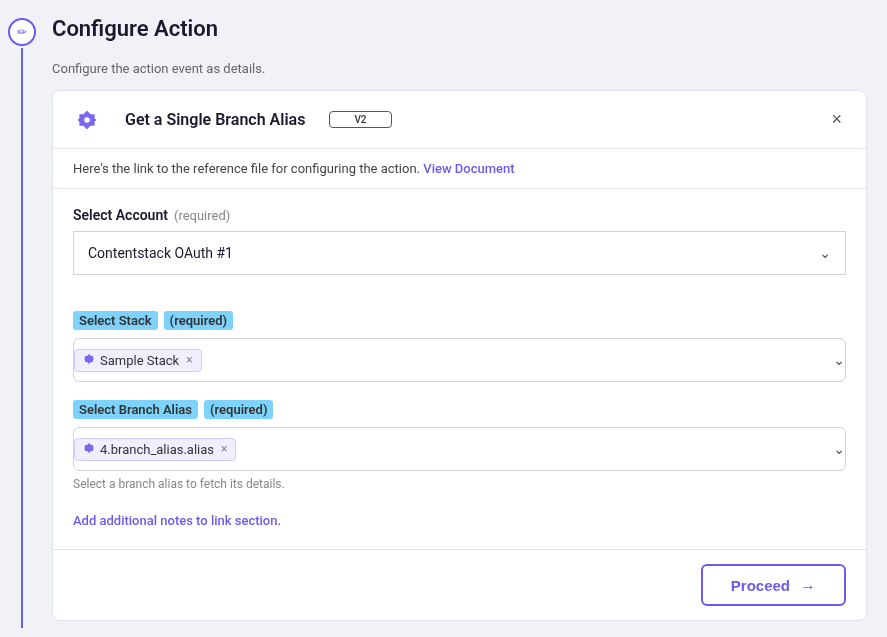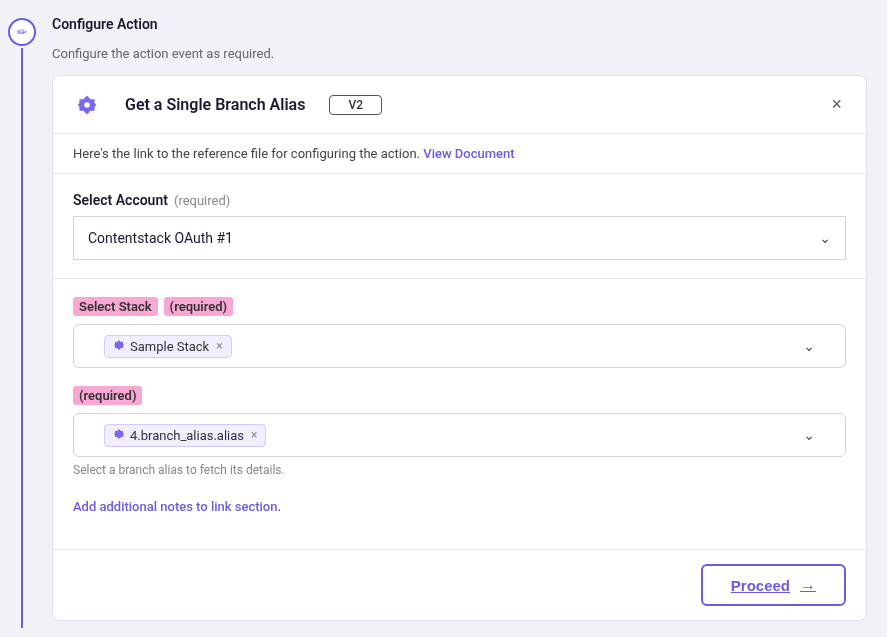--- a/index.html
+++ b/index.html
@@ -61,24 +61,24 @@
 
     .main-content {
       flex: 1;
       padding: 16px 20px 16px 8px;
       display: flex;
       flex-direction: column;
       gap: 0;
     }
 
     .page-title {
-      font-size: 14px;
+      font-size: 22px;
       font-weight: 600;
       color: #1a1a2e;
-      margin-bottom: 14px;
+      margin-bottom: 20px;
     }
 
     .page-subtitle {
       font-size: 13px;
       color: #666;
       margin-bottom: 14px;
     }
 
     .card {
       background: white;
@@ -119,22 +119,22 @@
 
     .card-title {
       font-size: 16px;
       font-weight: 600;
       color: #1a1a2e;
     }
 
     .version-badge {
       border: 1.5px solid #555;
       border-radius: 4px;
-      padding: 2px 18px;
-      font-size: 12px;
+      padding: 2px 24px;
+      font-size: 10px;
       font-weight: 500;
       color: #333;
     }
 
     .close-btn {
       background: none;
       border: none;
       cursor: pointer;
       color: #555;
       font-size: 18px;
@@ -183,21 +183,21 @@
       gap: 6px;
     }
 
     .required-text {
       color: #888;
       font-weight: 400;
       font-size: 13px;
     }
 
     .required-highlight {
-      background: #f9a8d4;
+      background: #7dd3fc;
       padding: 2px 6px;
       border-radius: 3px;
       font-size: 13px;
       font-weight: 600;
       color: #333;
     }
 
     .select-field {
       border: 1.5px solid #d0d3da;
       border-radius: 0;
@@ -223,21 +223,21 @@
     .divider {
       height: 1px;
       background: #e0e3ea;
       margin: 0 -20px;
       margin-bottom: 18px;
     }
 
     .select-tags-field {
       border: 1.5px solid #d0d3da;
       border-radius: 6px;
-      padding: 8px 30px;
+      padding: 8px 0;
       display: flex;
       align-items: center;
       cursor: pointer;
       background: white;
       min-height: 44px;
       gap: 8px;
     }
 
     .tags-container {
       display: flex;
@@ -308,41 +308,40 @@
       border-radius: 6px;
       padding: 10px 28px;
       font-size: 15px;
       font-weight: 600;
       color: #6b5ce7;
       cursor: pointer;
       display: flex;
       align-items: center;
       gap: 10px;
       transition: background 0.15s;
-      text-decoration: underline;
     }
 
     .proceed-arrow {
       font-size: 16px;
     }
   </style>
 </head>
 <body>
 
 <div class="page-wrapper">
 
   <div class="left-sidebar">
     <div class="step-indicator">
       <span class="step-icon">✏</span>
     </div>
   </div>
 
   <div class="main-content">
     <h1 class="page-title">Configure Action</h1>
-    <p class="page-subtitle">Configure the action event as required.</p>
+    <p class="page-subtitle">Configure the action event as details.</p>
 
     <div class="card">
 
       <div class="card-header">
         <div class="card-header-left">
           <div class="header-icon">
             <svg viewBox="0 0 24 24" fill="none" xmlns="http://www.w3.org/2000/svg">
               <path d="M12 2L8 6H4V10L2 12L4 14V18H8L12 22L16 18H20V14L22 12L20 10V6H16L12 2Z" fill="#7b68ee" stroke="#6b5ce7" stroke-width="0.5"></path>
               <circle cx="12" cy="12" r="3" fill="white"></circle>
             </svg>
@@ -389,20 +388,21 @@
                 <span>Sample Stack</span>
                 <span class="tag-remove">×</span>
               </div>
             </div>
             <span class="chevron-icon">⌄</span>
           </div>
         </div>
 
         <div class="field-section">
           <div class="label-with-highlight">
+            <span class="required-highlight">Select Branch Alias</span>
             <span class="required-highlight">(required)</span>
           </div>
           <div class="select-tags-field">
             <div class="tags-container">
               <div class="tag">
                 <span class="tag-icon">
                   <svg width="12" height="12" viewBox="0 0 24 24" fill="none">
                     <path d="M12 2L8 6H4V10L2 12L4 14V18H8L12 22L16 18H20V14L22 12L20 10V6H16L12 2Z" fill="#7b68ee"></path>
                   </svg>
                 </span>

